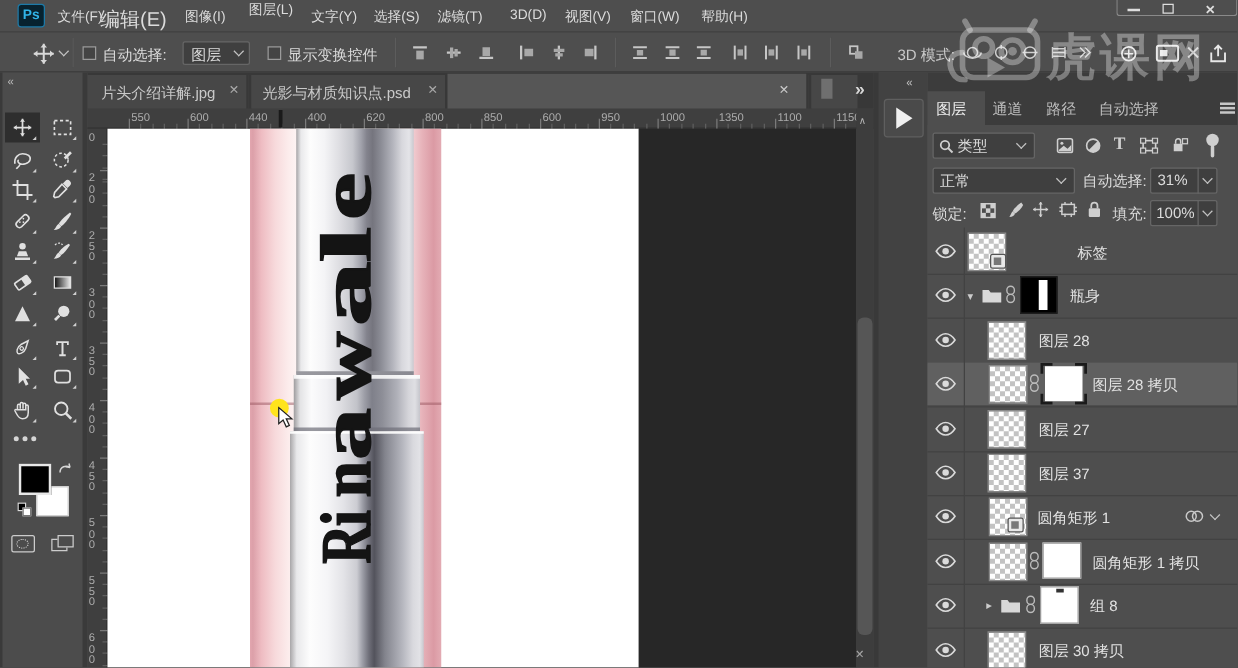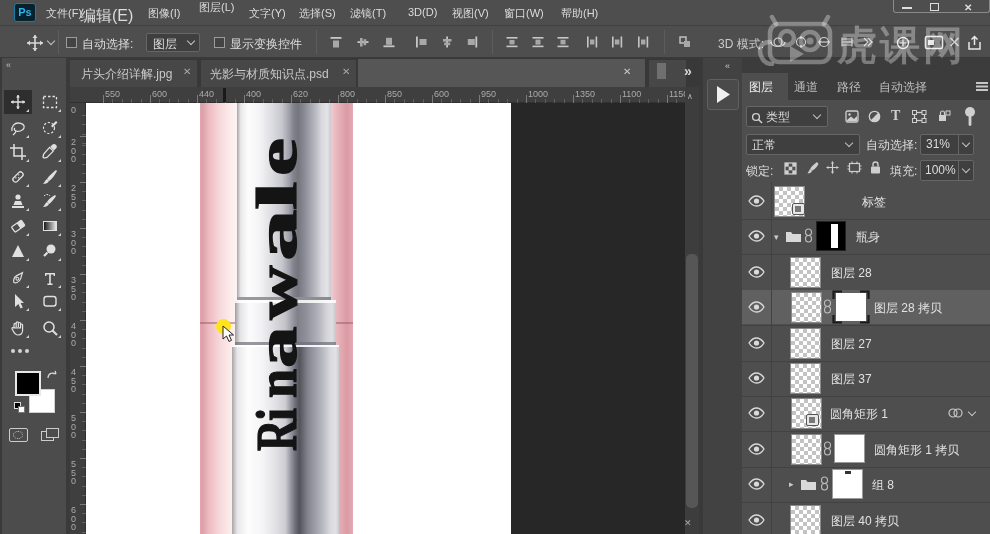--- a/index.html
+++ b/index.html
@@ -743,21 +743,21 @@
         <rect x="1.5" y="7.5" width="6" height="6.5" rx="3" fill="none" stroke="#bbbbbb" stroke-width="1.1"></rect>
       </svg>
       <div class="abs" style="left:832px;top:469px;width:31px;height:30px;background:#fff;border:1px solid #999;"></div>
       <div class="abs" style="left:845px;top:471px;width:6px;height:3px;background:#333;"></div>
       <div class="ltxt" style="left:872px;top:477px;">组 8</div>
       <svg class="abs" style="left:748px;top:514px" width="17" height="12" viewBox="0 0 17 12">
         <path d="M1 6 C3.5 2.2 6 1 8.5 1 C11 1 13.5 2.2 16 6 C13.5 9.8 11 11 8.5 11 C6 11 3.5 9.8 1 6 Z" fill="none" stroke="#dadada" stroke-width="1.3"></path>
         <circle cx="8.5" cy="6" r="2.6" fill="#dadada"></circle>
       </svg>
       <div class="thumb" style="left:790px;top:505px;"></div>
-      <div class="ltxt" style="left:831px;top:513px;">图层 40 拷贝</div>
+      <div class="ltxt" style="left:831px;top:513px;">图层 30 拷贝</div>
       <div class="abs" style="left:771px;top:182px;width:1px;height:352px;background:#424242;"></div>
     </div>
 
 <div id="wmark">
       <svg class="abs" style="left:752px;top:14px" width="90" height="52" viewBox="0 0 90 52">
     <g fill="none" stroke="rgba(255,255,255,0.33)" stroke-width="4.5" stroke-linecap="round">
       <rect x="18" y="10" width="60" height="38" rx="9"></rect>
       <path d="M24 10 L20 3 M72 10 L76 3"></path>
       <path d="M18 28 C8 28 6 36 10 44 C12 48 16 50 20 50"></path>
       <circle cx="35" cy="24" r="7"></circle>

